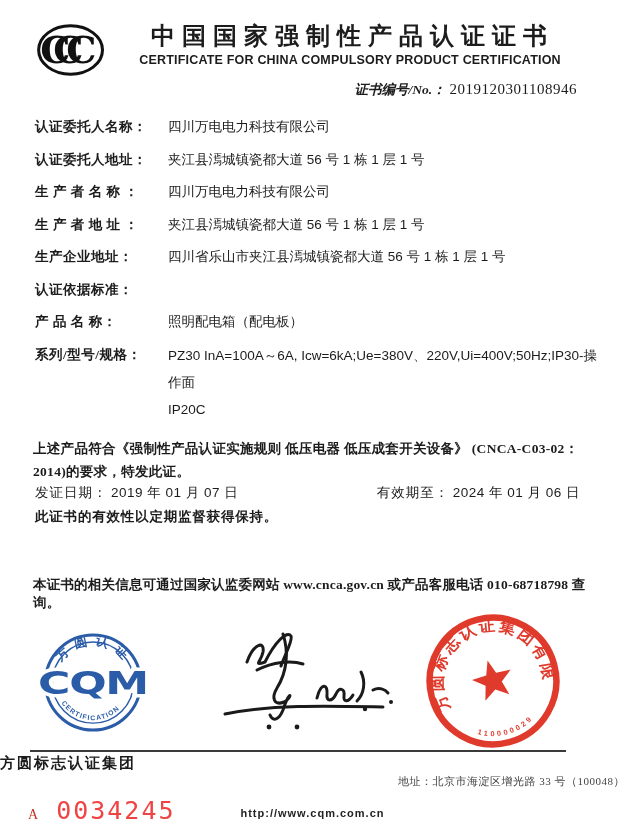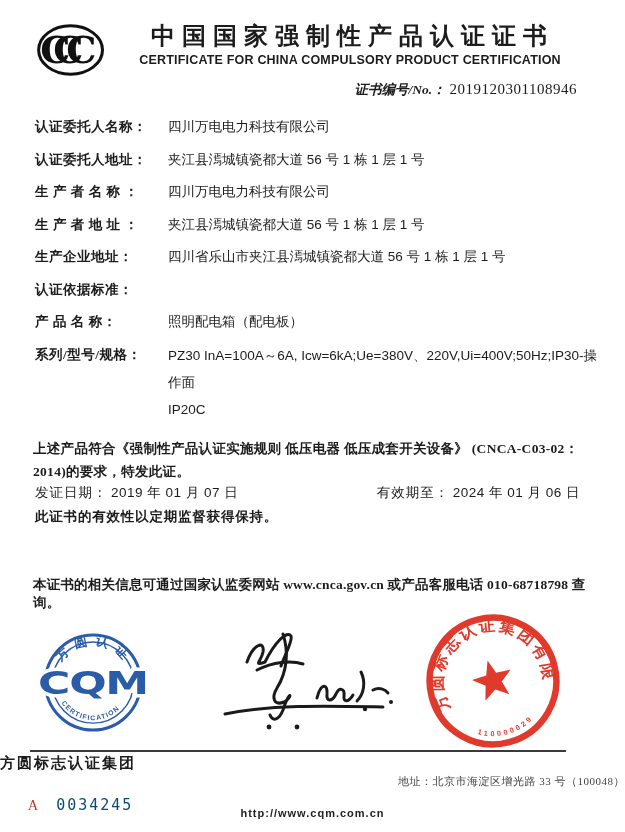--- a/index.html
+++ b/index.html
@@ -69,22 +69,22 @@
     font-size:11px;color:#444;letter-spacing:.5px;padding-left:12px;
   }
   .footer-web{
     position:absolute;left:0;right:0;top:787px;text-align:center;
     font-family:"Liberation Sans",sans-serif;font-size:11px;font-weight:bold;
     letter-spacing:1px;color:#222;margin-top:20px;
   }
   .serial{position:absolute;left:28px;top:796px;color:#c23524;white-space:nowrap;}
   .serial-prefix{font-size:14px;margin-right:18px;}
   .serial-num{
-    font-family:"DejaVu Sans Mono",monospace;font-size:15px;letter-spacing:2px;
-    color:#0c4a6e;
+    font-family:"DejaVu Sans Mono",monospace;font-size:25px;letter-spacing:2px;
+    color:#ef4444;
   }
   
   .stamp-arc{font-size:20px;font-weight:bold;letter-spacing:3.2px;fill:#dd2a1a;font-family:"Liberation Serif",serif;}
   .stamp-num{font-size:9px;font-weight:bold;letter-spacing:3.5px;fill:#dd2a1a;font-family:"Liberation Sans",sans-serif;}
   .cqm-arc-cn{font-size:13px;font-weight:bold;letter-spacing:7px;fill:#2b5ca8;font-family:"Liberation Serif",serif;}
   .cqm-arc-en{font-size:7px;font-weight:bold;letter-spacing:1.1px;fill:#2b5ca8;font-family:"Liberation Sans",sans-serif;}
   .cqm-center{
     font-size:33px;font-weight:bold;fill:#2b5ca8;stroke:#ffffff;stroke-width:7px;
     paint-order:stroke;font-family:"DejaVu Sans",sans-serif;letter-spacing:-1px;
   }

